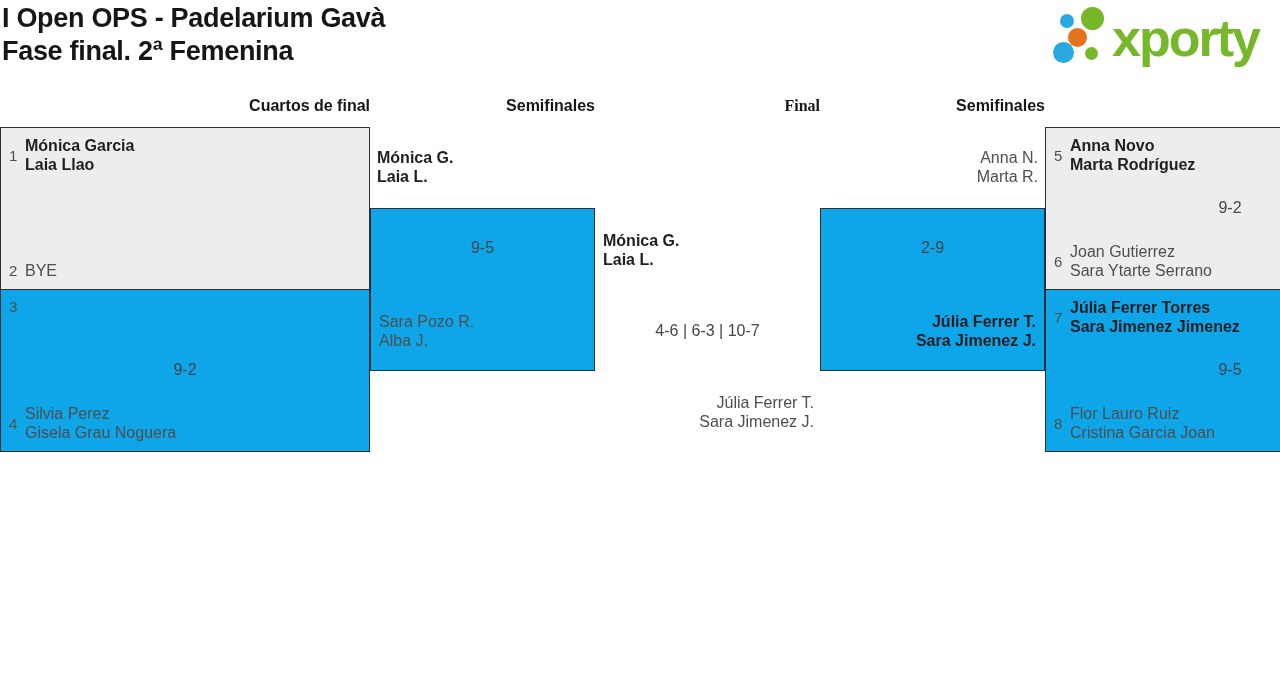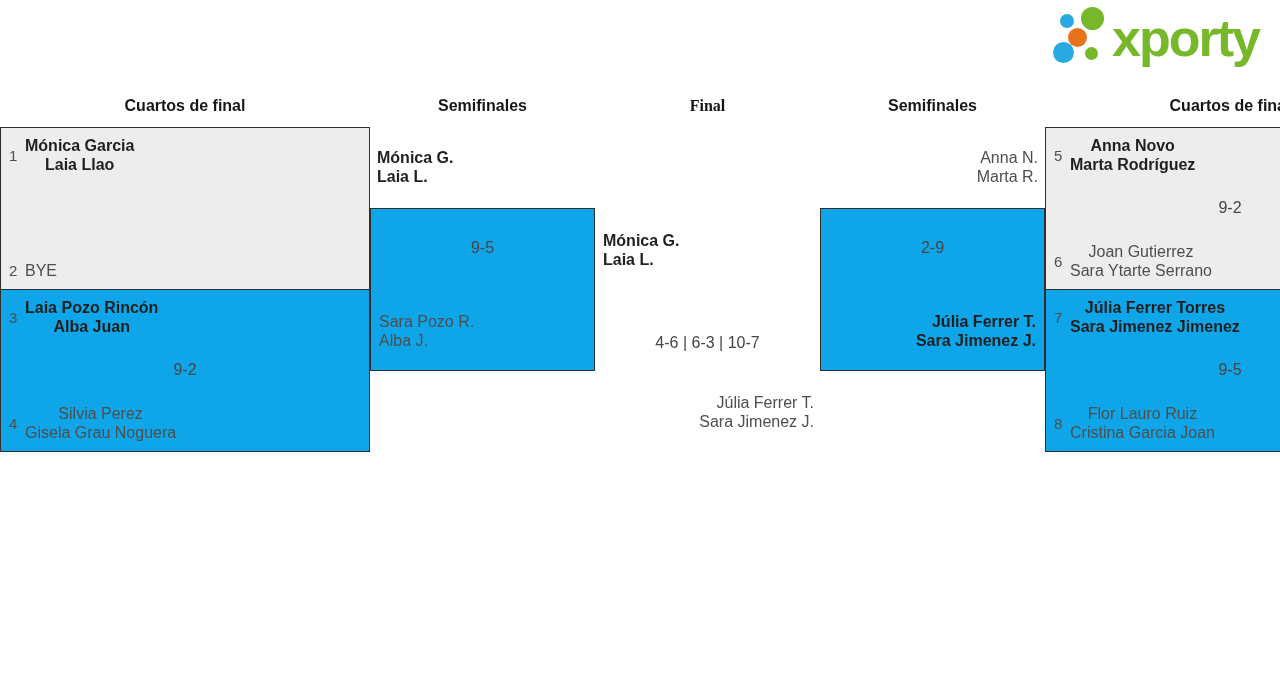--- a/index.html
+++ b/index.html
@@ -11,51 +11,55 @@
   .title{position:absolute;left:2px;top:2px;font-size:27px;line-height:33px;
          font-weight:700;color:#161616;letter-spacing:-0.3px;}
   
   .logo{position:absolute;left:1050px;top:5px;width:230px;height:70px;}
   .dot{position:absolute;border-radius:50%;}
   .c-blue{background:#29a9e1;} .c-green{background:#76b82a;} .c-orange{background:#e8711c;}
   .logo-word{position:absolute;left:62px;top:6px;font-size:52px;line-height:54px;
              font-weight:700;letter-spacing:-2px;color:#76b82a;}
   
   .round-header{position:absolute;top:96px;height:20px;line-height:20px;
-                font-size:16px;font-weight:700;color:#161616;text-align:center;}
+                font-size:16px;font-weight:700;color:#161616;text-align:right;}
   
   .box{position:absolute;border:1px solid #2e2e2e;background:#0ea5e9;box-sizing:border-box;}
   .box.hl{background:#ededed;}
   .team{position:absolute;left:8px;right:8px;display:flex;align-items:center;}
   .team.top{top:8px;}
   .team.bot{bottom:9px;}
   .seed{flex:none;width:16px;font-size:15px;color:#4e4e4e;font-weight:400;}
   .names{font-size:16px;line-height:19px;}
-  .names span{display:block;text-align:center;}
+  .names span{display:block;}
   .winner{font-weight:700;color:#1f1f1f;}
   .loser{font-weight:400;color:#4e4e4e;}
   .score{position:absolute;left:0;width:100%;text-align:center;
          font-size:16px;color:#454545;}
   .qf .score{top:calc(50% - 10px);}
   .sf .score{top:30px;}
   .bot-names{position:absolute;bottom:20px;font-size:16px;line-height:19px;}
   .bot-names span{display:block;}
   .bot-names.right{right:8px;text-align:right;}
   .bot-names.left{left:8px;}
   
   .float-names{position:absolute;font-size:16px;line-height:19px;}
   .float-names span{display:block;}
   .final-score{position:absolute;left:595px;top:322px;width:225px;
-               text-align:center;font-size:16px;color:#454545;margin-top:12px;}
+               text-align:center;font-size:16px;color:#454545;}
 </style>
 </head>
 <body>
 
 <div class="stage">
 
+  <div class="title">
+    <div>I Open OPS - Padelarium Gavà</div>
+    <div>Fase final. 2ª Femenina</div>
+  </div>
 
   <div class="logo">
     <span class="dot c-blue" style="left:10px;top:9px;width:14px;height:14px;"></span>
     <span class="dot c-green" style="left:31px;top:2px;width:23px;height:23px;"></span>
     <span class="dot c-orange" style="left:18px;top:23px;width:19px;height:19px;"></span>
     <span class="dot c-blue" style="left:3px;top:37px;width:21px;height:21px;"></span>
     <span class="dot c-green" style="left:35px;top:42px;width:13px;height:13px;"></span>
     <span class="logo-word">xporty</span>
   </div>
 
@@ -79,24 +83,20 @@
       <span class="names loser">
         <span>BYE</span>
         <span></span>
       </span>
     </div>
   </div>
 
   <div class="box qf" style="left:0;top:289px;width:370px;height:163px;">
     <div class="team top">
       <span class="seed">3</span>
-      <span class="names winner">
-        <span>Laia Pozo Rincón</span>
-        <span>Alba Juan</span>
-      </span>
     </div>
     <div class="score">9-2</div>
     <div class="team bot">
       <span class="seed">4</span>
       <span class="names loser">
         <span>Silvia Perez</span>
         <span>Gisela Grau Noguera</span>
       </span>
     </div>
   </div>

